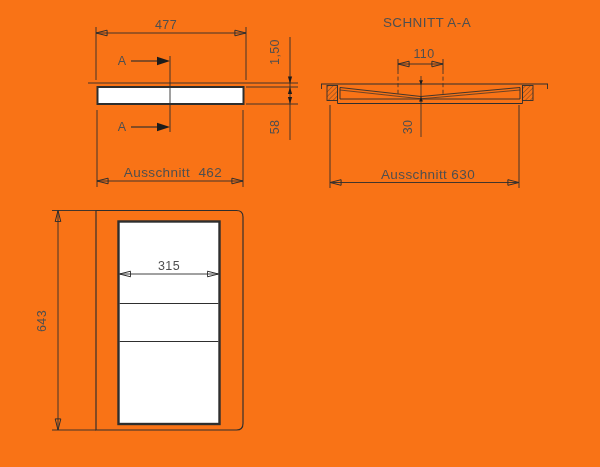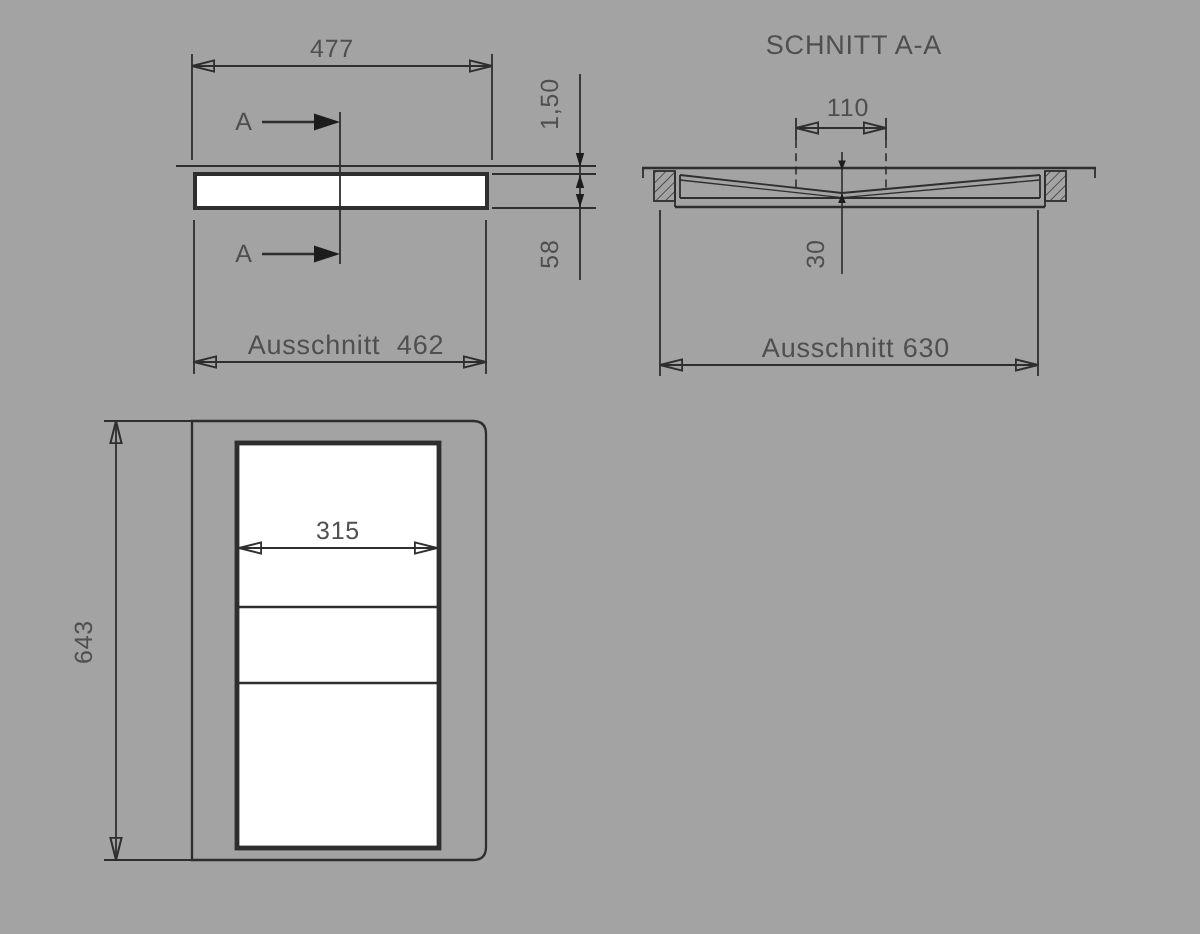--- a/index.html
+++ b/index.html
@@ -1,16 +1,16 @@
 <!DOCTYPE html>
 <html><head>
 <meta charset="utf-8">
 <style>
   html,body{margin:0;padding:0;background:#ffffff;}
-  .canvas{position:relative;width:600px;height:467px;background:#a3a3a3;overflow:hidden;
+  .canvas{position:relative;width:600px;height:467px;background:#f97316;overflow:hidden;
           font-family:"Liberation Sans", sans-serif;}
   svg{position:absolute;left:0;top:0;}
   svg line, svg path, svg rect, svg polygon{stroke:#2e2e2e;fill:none;stroke-linecap:butt;}
   svg polygon.arrfill{fill:#1c1c1c;stroke:none;}
   svg rect.hatched{fill:url(#hatch);stroke:#2e2e2e;}
   svg rect.body, svg rect.thick{fill:#ffffff;}
   text{fill:#4f4f4f;stroke:none;font-family:"Liberation Sans", sans-serif;letter-spacing:0.4px;}
   .t-dim{font-size:12.5px;}
   .t-big{font-size:13.5px;}
   .thin{stroke-width:0.9;}

